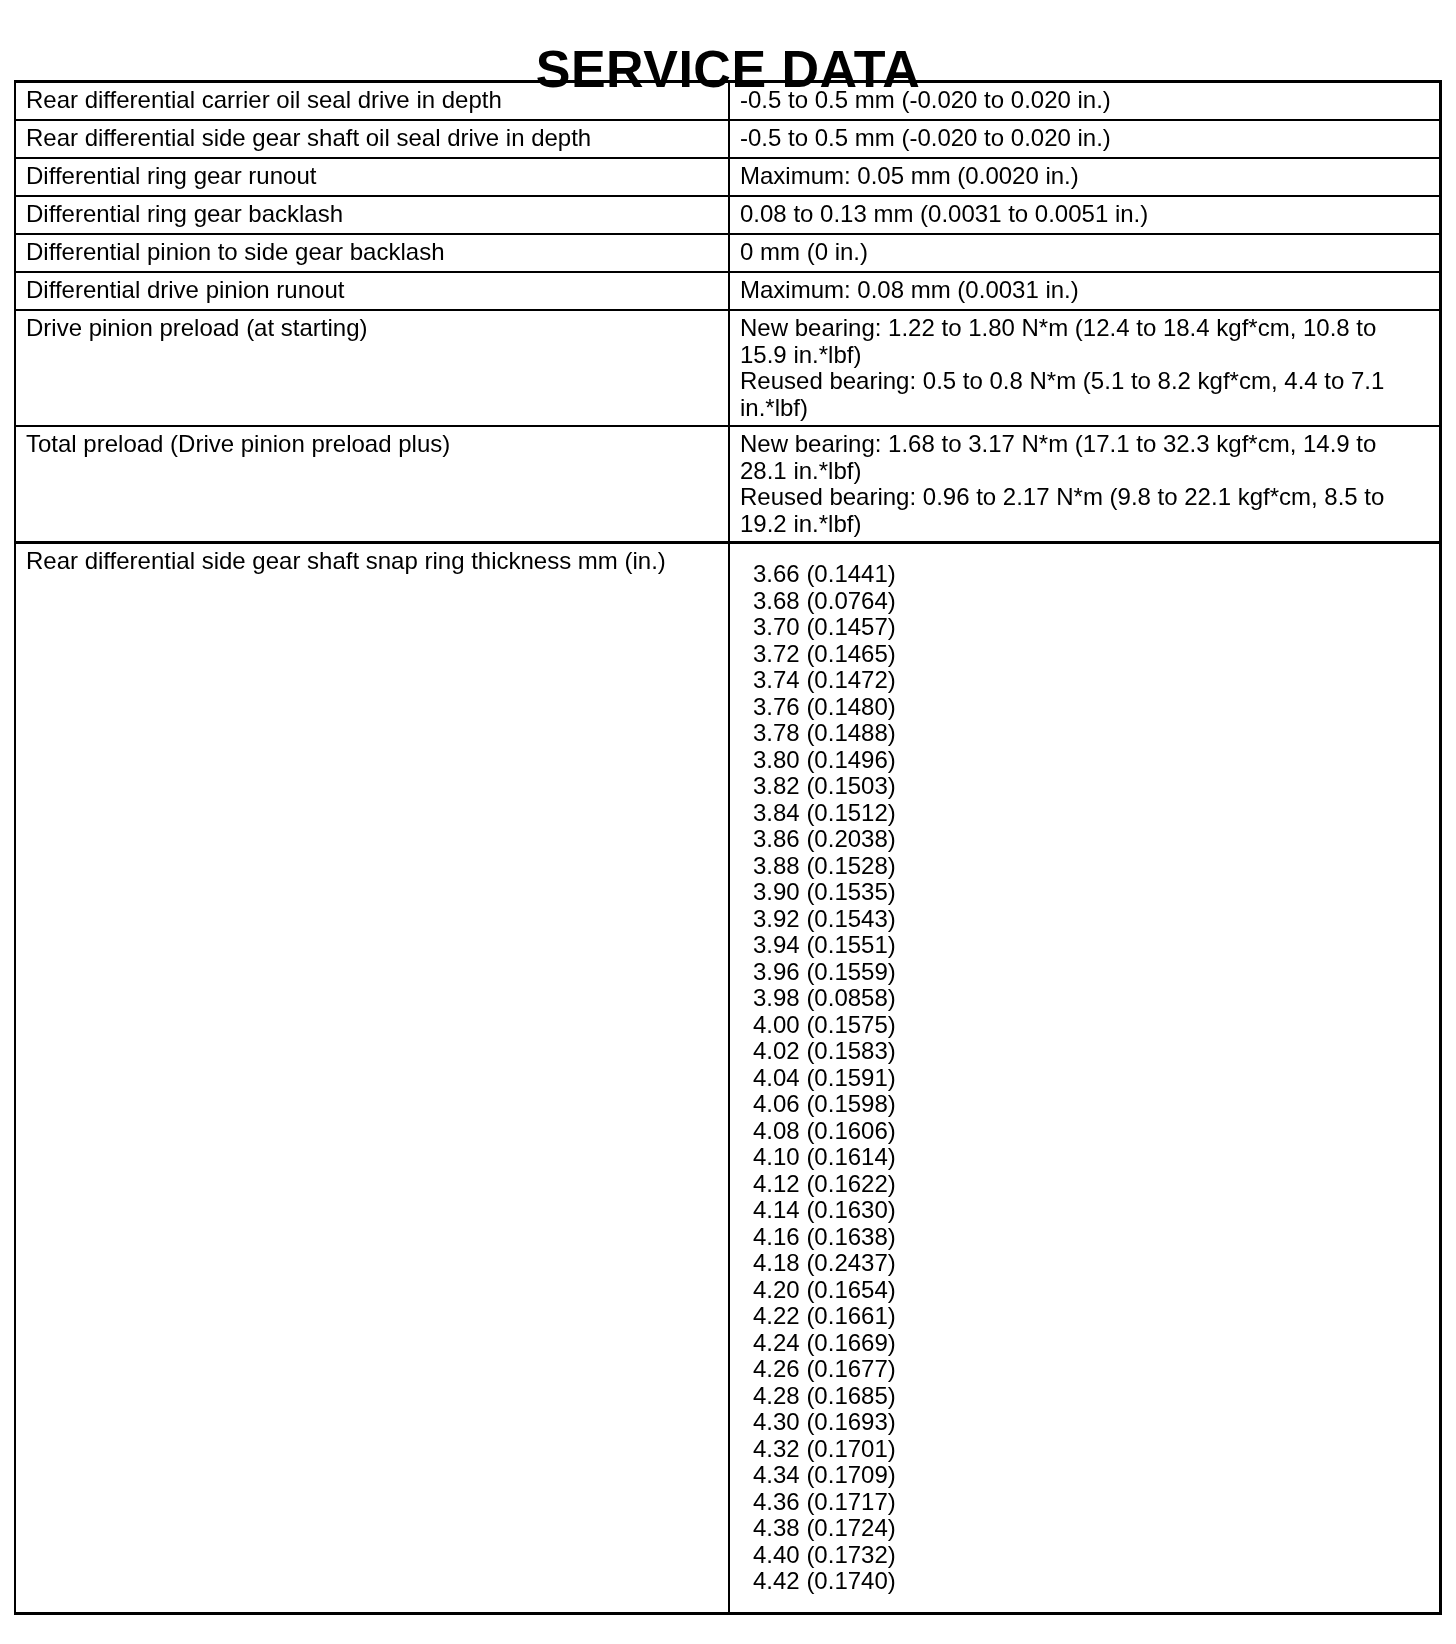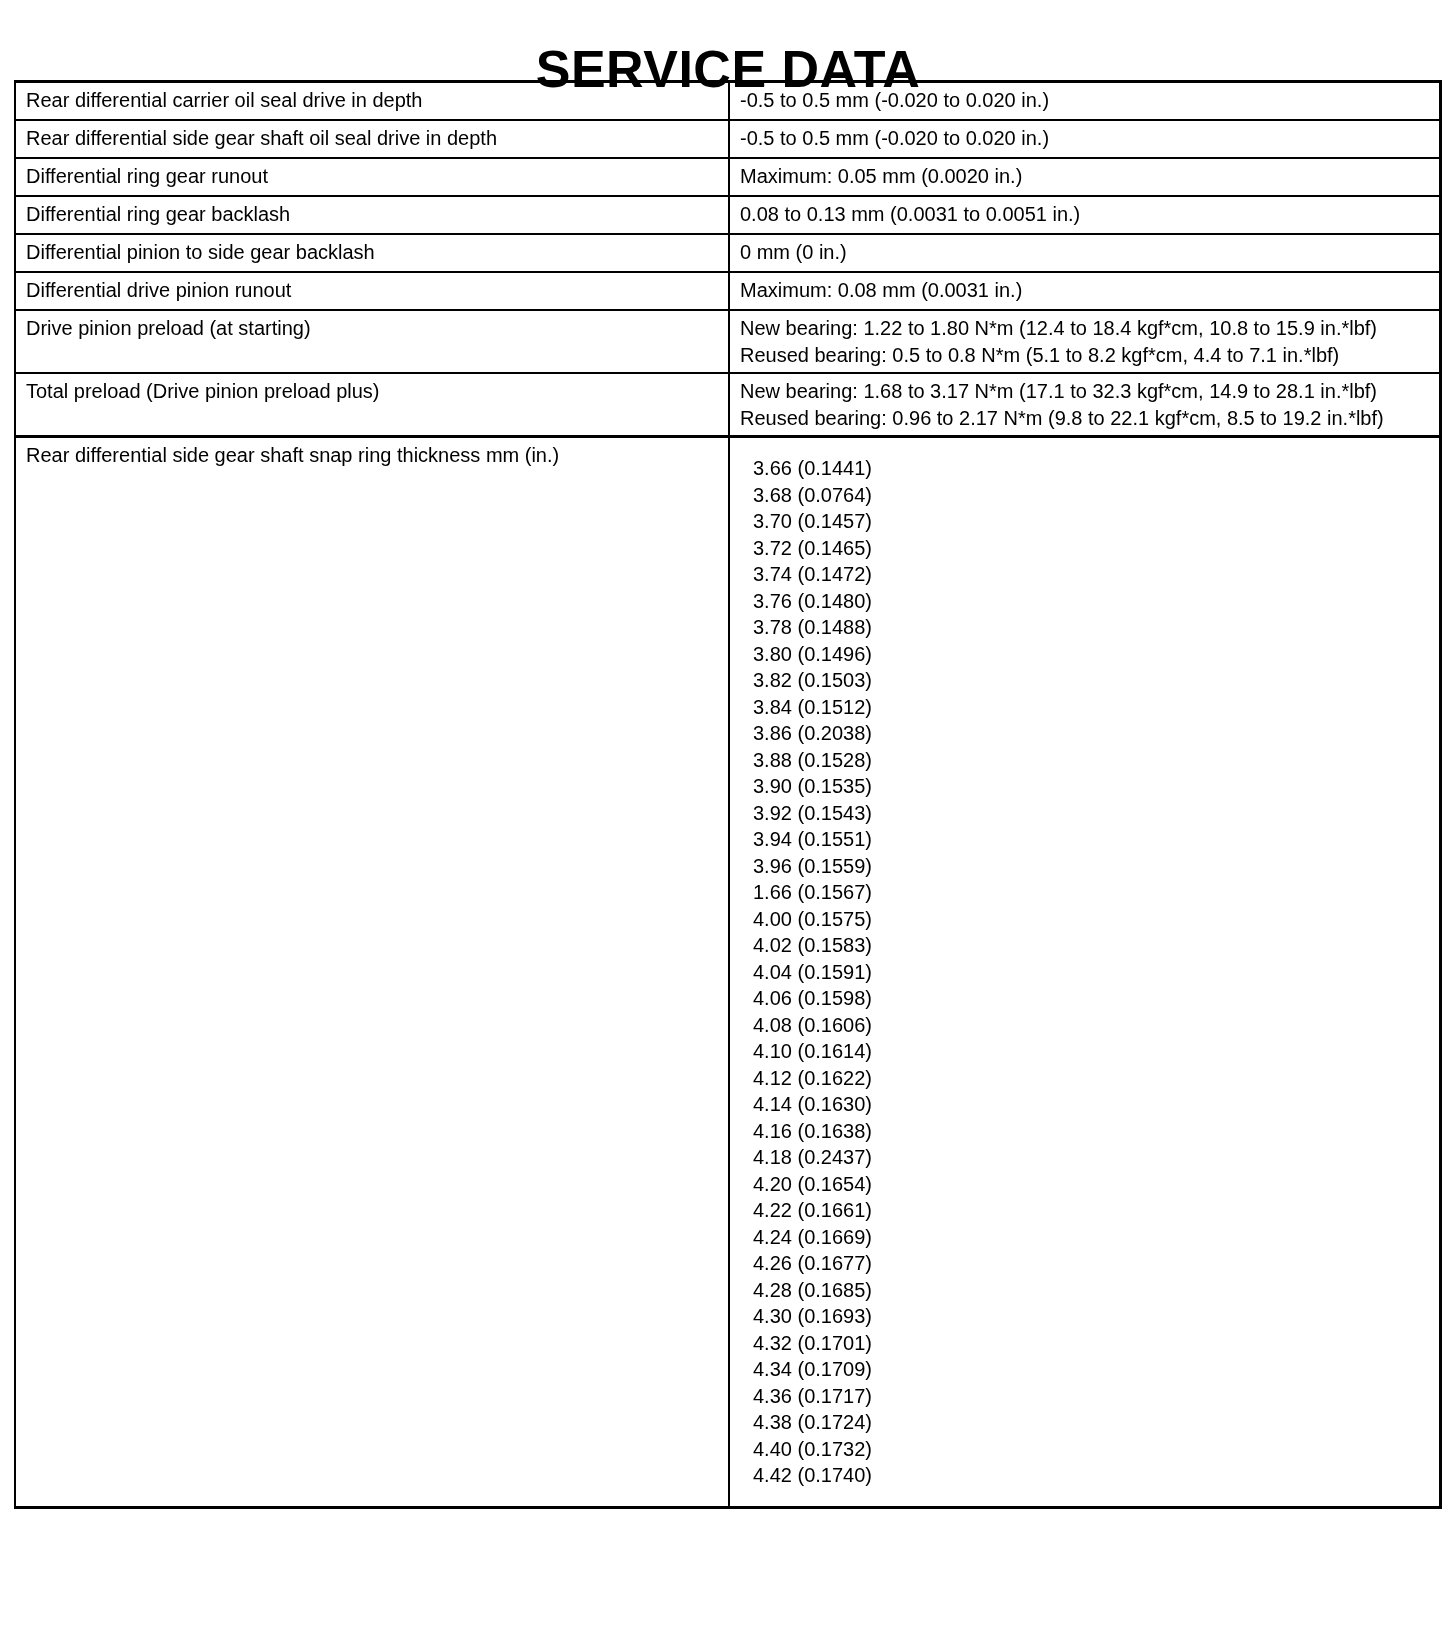--- a/index.html
+++ b/index.html
@@ -34,21 +34,21 @@
       border-collapse: collapse;
       border-top: 3px solid #000;
       border-bottom: 3px solid #000;
       border-left: 2px solid #000;
       border-right: 3px solid #000;
       table-layout: fixed;
     }
     .spec-table td {
       border: 2px solid #000;
       vertical-align: top;
-      font-size: 20px;
+      font-size: 24px;
       line-height: 26.5px;
       padding: 4px 10px 4px 10px;
       white-space: normal;
     }
     .spec-table td.label-cell {
       width: 692px;
     }
     .spec-table tr.thick-top td {
       border-top: 3px solid #000;
     }
@@ -126,21 +126,21 @@
           <li>3.78 (0.1488)</li>
           <li>3.80 (0.1496)</li>
           <li>3.82 (0.1503)</li>
           <li>3.84 (0.1512)</li>
           <li>3.86 (0.2038)</li>
           <li>3.88 (0.1528)</li>
           <li>3.90 (0.1535)</li>
           <li>3.92 (0.1543)</li>
           <li>3.94 (0.1551)</li>
           <li>3.96 (0.1559)</li>
-          <li>1.66 (0.1567)</li>
+          <li>3.98 (0.0858)</li>
           <li>4.00 (0.1575)</li>
           <li>4.02 (0.1583)</li>
           <li>4.04 (0.1591)</li>
           <li>4.06 (0.1598)</li>
           <li>4.08 (0.1606)</li>
           <li>4.10 (0.1614)</li>
           <li>4.12 (0.1622)</li>
           <li>4.14 (0.1630)</li>
           <li>4.16 (0.1638)</li>
           <li>4.18 (0.2437)</li>

